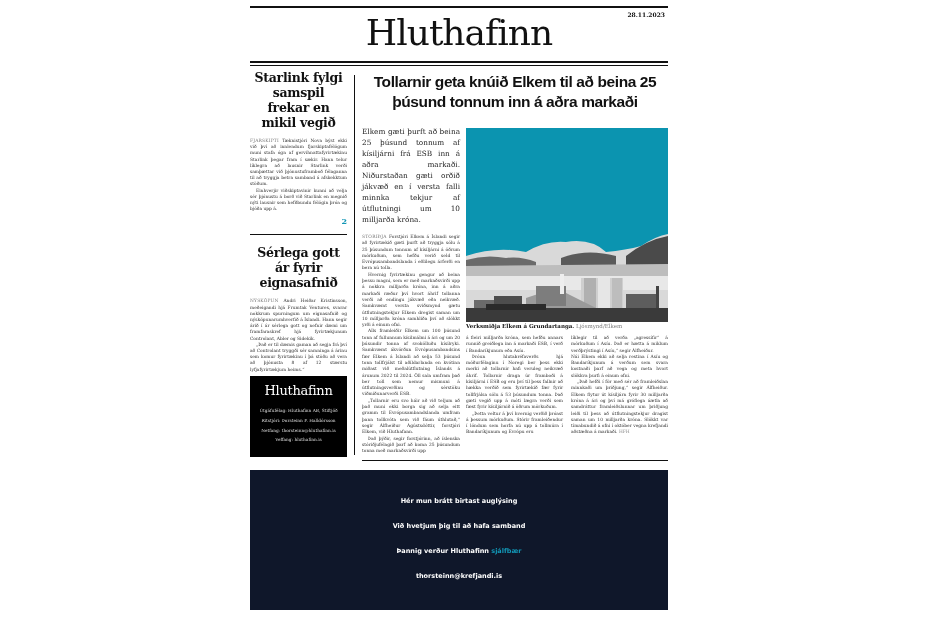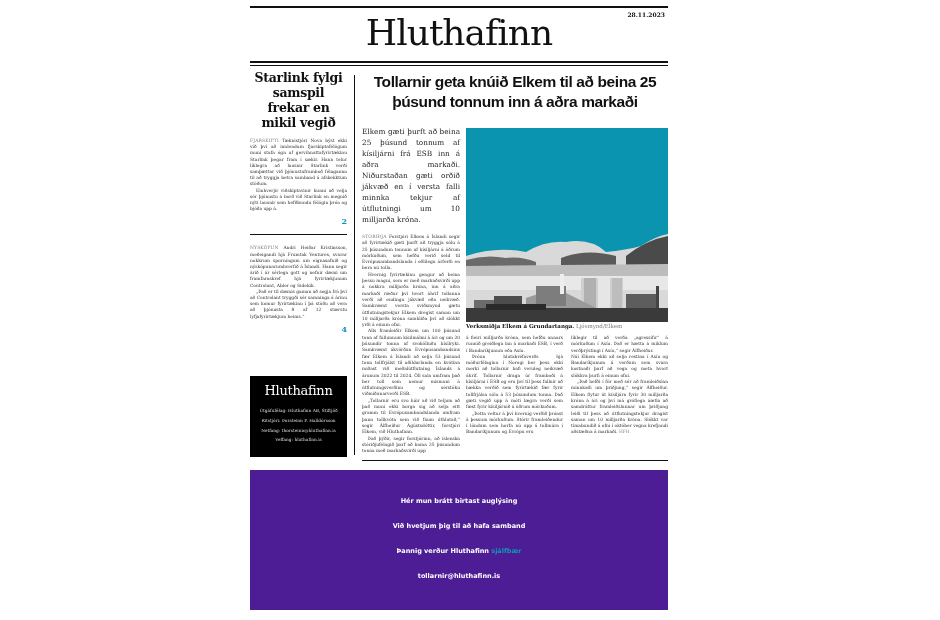--- a/index.html
+++ b/index.html
@@ -50,21 +50,21 @@
   .caption b { font-weight: bold; }
   .caption .credit { color: #777; }
 
   .col2 { position: absolute; left: 104px; top: 209px; width: 97px; }
   .col3 { position: absolute; left: 209px; top: 209px; width: 97px; }
   .endmark { color: #888; }
 
   .bottom-rule { position: absolute; left: 112px; top: 460px; width: 306px; height: 1px; background: #111; }
 
   
-  .ad { position: absolute; left: 0; top: 470px; width: 418px; height: 140px; background: #4c1d95; text-align: center; color: #fff;
+  .ad { position: absolute; left: 0; top: 470px; width: 418px; height: 140px; background: #0f172a; text-align: center; color: #fff;
     font-family: "DejaVu Sans", sans-serif; font-weight: bold; font-size: 6.5px; }
   .ad .ad-line { position: absolute; left: 0; width: 418px; }
   .ad .accent { color: #1296b5; }
 </style>
 </head>
 <body>
 
 <div class="page">
   <div class="top-rule"></div>
   <div class="date">28.11.2023</div>
@@ -74,20 +74,21 @@
 
   <div class="left-col">
     <div class="side-story">
       <h2>Starlink fylgi samspil frekar en mikil vegið</h2>
       <p class="first"><span class="kicker">FJARSKIPTI</span> <span>Tæknistjóri Nova býst ekki við því að innlendum fjarskiptafélögum muni stafa ógn af gervihnattafyrirtækinu Starlink þegar fram í sækir. Hann telur líklegra að lausnir Starlink verði samþættar við þjónustuframboð félaganna til að tryggja betra samband á afskekktum stöðum.</span></p>
       <p class="indent">Einhverjir viðskiptavinir kunni að velja sér þjónustu á borð við Starlink en megnið nýti lausnir sem hefðbundu félögin þróa og bjóða upp á.</p>
       <div class="page-ref">2</div>
     </div>
     <div class="story-rule"></div>
     <div class="side-story">
+      <h2>Sérlega gott ár fyrir eignasafnið</h2>
       <p class="first"><span class="kicker">NÝSKÖPUN</span> <span>Andri Heiðar Kristinsson, meðeigandi hjá Frumtak Ventures, svarar nokkrum spurningum um eignasafnið og nýsköpunarumhverfið á Íslandi. Hann segir árið í ár sérlega gott og nefnir dæmi um framfaraskref hjá fyrirtækjunum Controlant, Abler og Sidekik.</span></p>
       <p class="indent">„Það er til dæmis gaman að segja frá því að Controlant tryggði sér samninga á árinu sem komur fyrirtækinu í þá stöðu að vera að þjónusta 8 af 12 stærstu lyfjafyrirtækjum heims.“</p>
       <div class="page-ref">4</div>
     </div>
   </div>
 
   <div class="info-box">
     <div class="logo">Hluthafinn</div>
     <div class="line first">Útgáfufélag: Hluthafinn AB, Stiftjöð</div>
     <div class="line">Ritstjóri: Þorsteinn F. Halldórsson</div>
@@ -154,15 +155,15 @@
       </div>
     </div>
   </div>
 
   <div class="bottom-rule"></div>
 
   <div class="ad">
     <div class="ad-line" style="top:27px;">Hér mun brátt birtast auglýsing</div>
     <div class="ad-line" style="top:77px;"><span>Þannig verður Hluthafinn </span><span class="accent">sjálfbær</span></div>
     <div class="ad-line" style="top:52px;">Við hvetjum þig til að hafa samband</div>
-    <div class="ad-line" style="top:102px;">tollarnir@hluthafinn.is</div>
+    <div class="ad-line" style="top:102px;">thorsteinn@krefjandi.is</div>
   </div>
 </div>
 
 </body></html>

